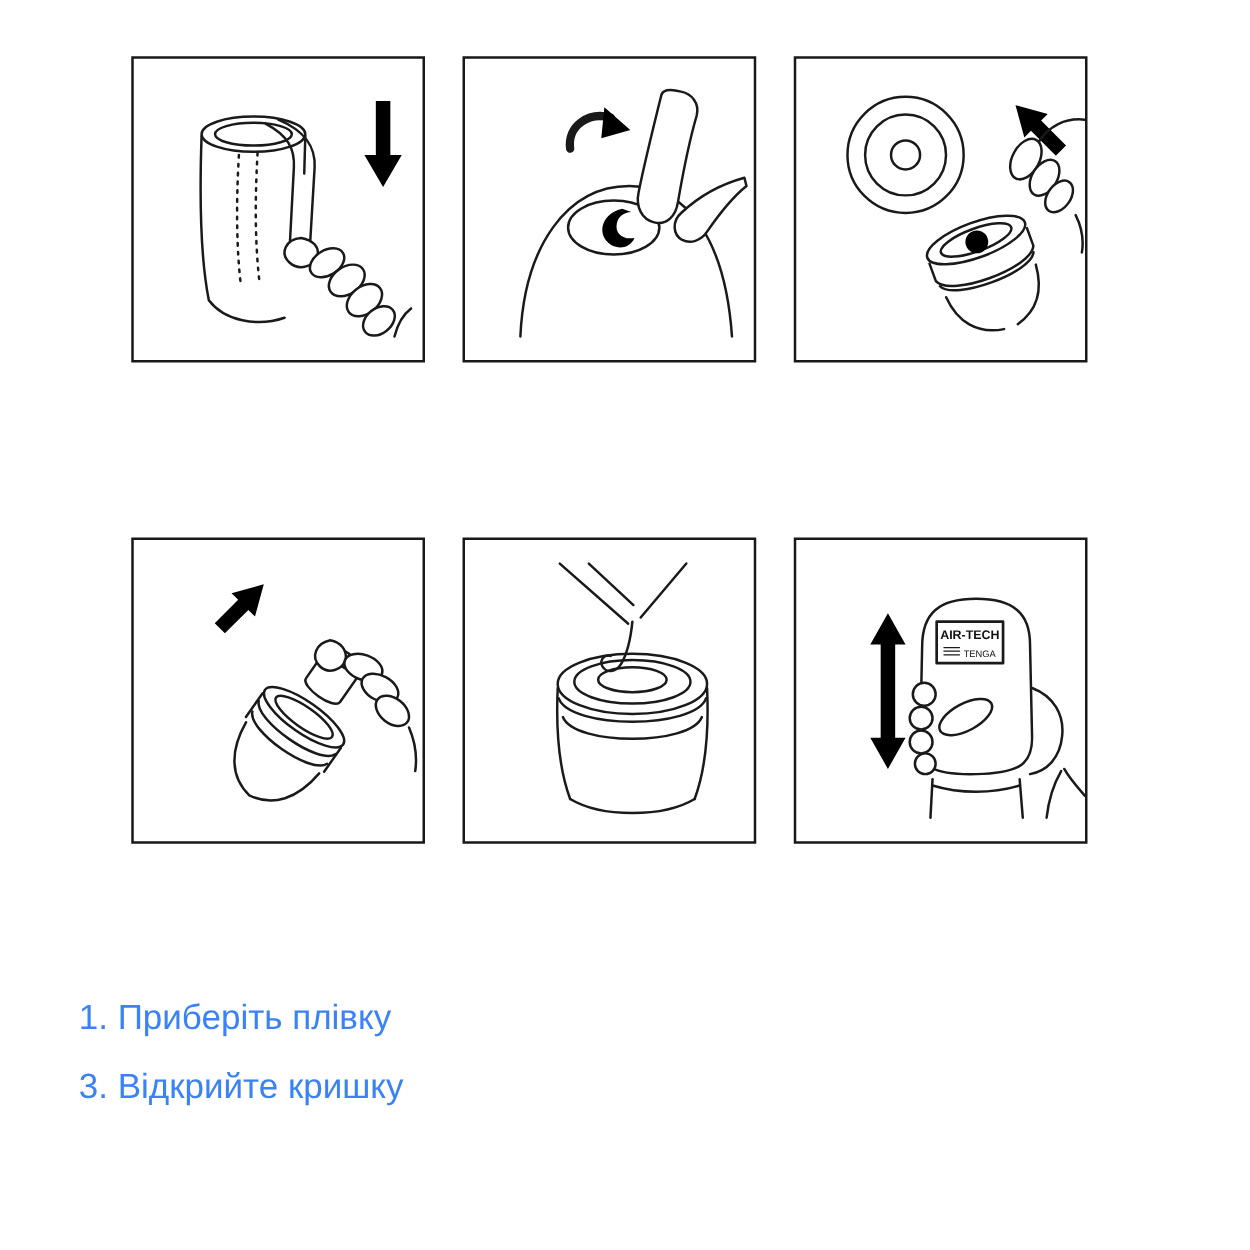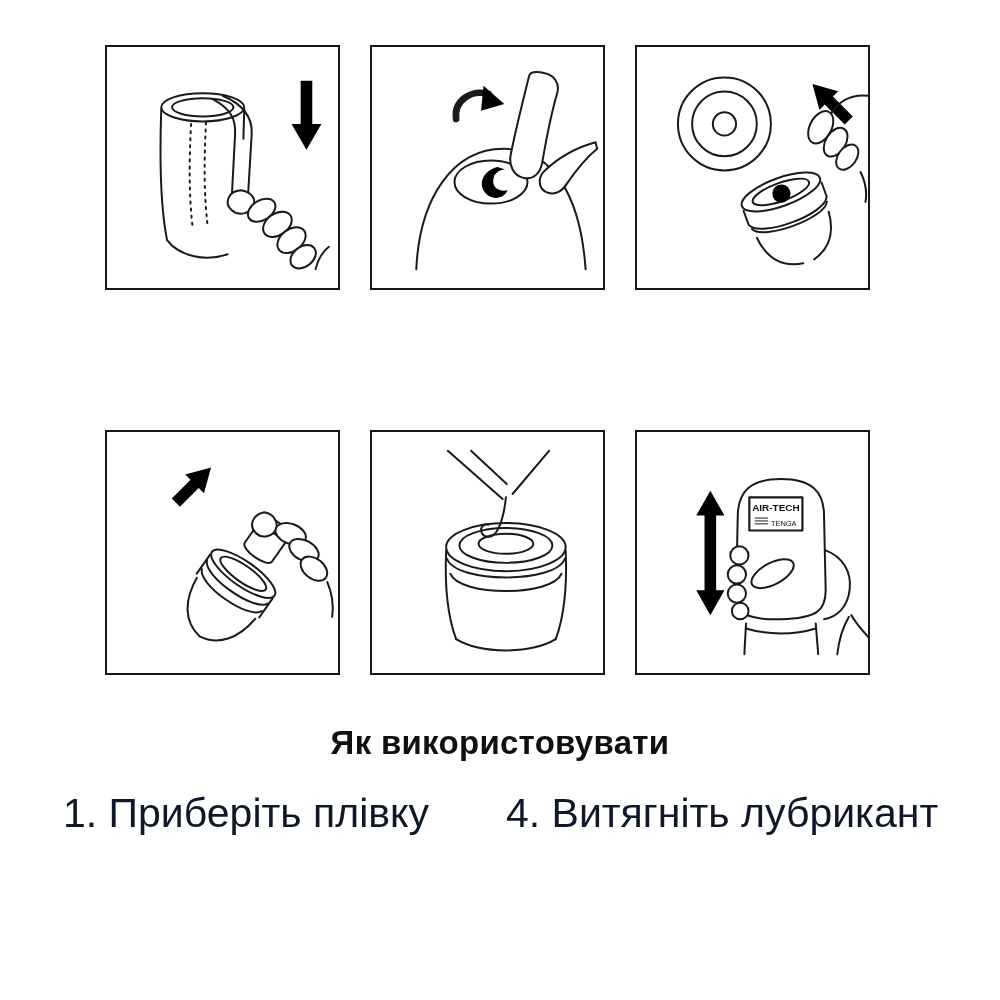--- a/index.html
+++ b/index.html
@@ -19,21 +19,21 @@
   .art .bk{fill:#000000;stroke:none;}
   .art .dash{stroke-dasharray:2.5 6;}
   .art text{font-family:"Liberation Sans", sans-serif;fill:#111;stroke:none;}
   .title{
     position:absolute;left:0;right:0;top:724px;margin:0;text-align:center;
     font-size:33px;font-weight:700;color:#101010;letter-spacing:.3px;
   }
   .steps{position:absolute;top:786px;margin:0;}
   .col-left{left:63px}
   .col-right{left:506px}
-  .step{margin:0;font-size:41px;line-height:55px;color:#0f172a;white-space:nowrap;font-weight:400;}
+  .step{margin:0;font-size:28px;line-height:55px;color:#3b82f6;white-space:nowrap;font-weight:400;}
 </style>
 </head>
 <body>
 
 <main class="canvas">
 
   <figure class="panel p1">
     <svg class="art" viewBox="0 0 235 245">
       <g>
         <polygon class="bk" points="190,18 204,18 204,70 215,70 197,101 179,70 190,70"></polygon>
@@ -191,23 +191,22 @@
         <circle class="wh" cx="77" cy="172" r="11"></circle>
         <circle class="wh" cx="81" cy="193" r="10"></circle>
         <ellipse class="wh" cx="120" cy="148" rx="28" ry="13" transform="rotate(-28 120 148)"></ellipse>
         <path class="ln" d="M 184,120 C 205,128 215,146 213,166 C 211,188 198,200 182,203"></path>
         <path class="ln" d="M 198,245 C 200,227 205,212 212,200"></path>
         <path class="ln" d="M 235,224 C 227,215 220,207 215,198"></path>
       </g>
     </svg>
   </figure>
 
-  <h1 class="title">Як використовувати</h1>
 
   <div class="steps col-left">
     <p class="step">1. Приберіть плівку</p>
+    <p class="step">3. Відкрийте кришку</p>
   </div>
 
   <div class="steps col-right">
-    <p class="step">4. Витягніть лубрикант</p>
   </div>
 
 </main>
 
 </body></html>

